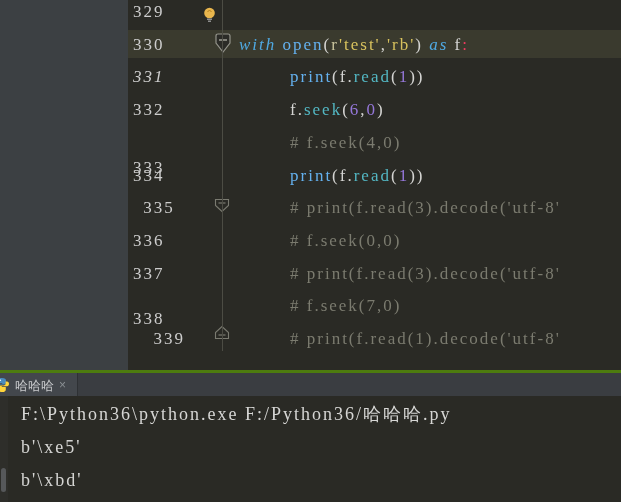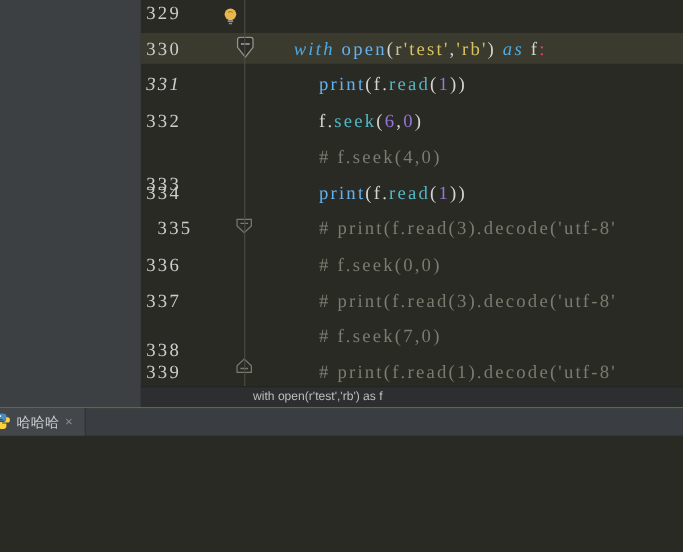--- a/index.html
+++ b/index.html
@@ -39,21 +39,21 @@
   .tk-pl{color:var(--pl);}
   .tk-colon{color:var(--colon);}
   .fold-marker{position:absolute;left:214px;}
   .bulb{position:absolute;left:202px;top:7px;}
   .context-strip{
     position:absolute;left:128px;top:351px;width:493px;height:19px;
     background:var(--tooltip_bg);border-top:1px solid #232323;box-sizing:border-box;
     font-family:"Liberation Sans", sans-serif;font-size:11px;color:var(--tooltip_text);
     line-height:18px;padding-left:102px;
   }
-  .tab-bar{position:absolute;left:0;top:370px;width:621px;height:26px;background:var(--tabbar_bg);border-top:1px solid #4d7c0f;box-sizing:border-box;}
+  .tab-bar{position:absolute;left:0;top:370px;width:621px;height:26px;background:var(--tabbar_bg);border-top:3px solid #4d7c0f;box-sizing:border-box;}
   .run-tab{
     position:absolute;left:0;top:0;width:78px;height:25px;background:var(--tab_bg);
     border-right:1px solid #2e3134;box-sizing:border-box;overflow:hidden;
   }
   .tab-label{
     position:absolute;left:15px;top:4px;font-family:"Liberation Sans", sans-serif;
     font-size:13px;color:var(--tab_text);
   }
   .tab-close{
     position:absolute;left:59px;top:5px;font-family:"Liberation Sans", sans-serif;
@@ -77,21 +77,21 @@
   <div id="editor-layer">
       <div class="lnum" style="top: 1px;">329</div>
       <div class="code-line" style="top: 1px;"></div>
       <div class="bulb"><svg width="15" height="18" viewBox="0 0 15 18">
           <circle cx="7.5" cy="6" r="5.3" fill="#e9b64d"></circle>
           <path d="M5 11.5 h5 v1.6 h-5 Z M6 13.6 h3 v1.4 h-3 Z" fill="#8d8d8d"></path>
           <path d="M5.5 4.5 q2-2 4 0" stroke="#b27d1e" stroke-width="1" fill="none"></path>
         </svg></div>
       <div class="caret-row"></div>
       <div class="lnum" style="top: 34px;">330</div>
-      <div class="code-line" style="top: 34px; margin-left: 28px;"><span class="tk-kw">with </span><span class="tk-fn">open</span><span class="tk-pl">(</span><span class="tk-strp">r</span><span class="tk-str">'test'</span><span class="tk-pl">,</span><span class="tk-str">'rb'</span><span class="tk-pl">) </span><span class="tk-kw">as </span><span class="tk-pl">f</span><span class="tk-colon">:</span></div>
+      <div class="code-line" style="top: 34px;"><span class="tk-kw">with </span><span class="tk-fn">open</span><span class="tk-pl">(</span><span class="tk-strp">r</span><span class="tk-str">'test'</span><span class="tk-pl">,</span><span class="tk-str">'rb'</span><span class="tk-pl">) </span><span class="tk-kw">as </span><span class="tk-pl">f</span><span class="tk-colon">:</span></div>
       <div class="fold-marker" style="top: 33px;"><svg width="18" height="21" viewBox="0 0 18 21">
           <path d="M2 3 q0-2 2-2 h10 q2 0 2 2 v7 L9 19 L2 10 Z" fill="#2b2b27" stroke="#93938a" stroke-width="1.2"></path>
           <line x1="5" y1="7" x2="13" y2="7" stroke="#a8a8a0" stroke-width="1.4"></line>
         </svg></div>
       <div class="lnum" style="top: 66px; font-style: italic;">331</div>
       <div class="code-line ind" style="top: 66px;"><span class="tk-fn">print</span><span class="tk-pl">(f.</span><span class="tk-mth">read</span><span class="tk-pl">(</span><span class="tk-num">1</span><span class="tk-pl">))</span></div>
       <div class="lnum" style="top: 99px;">332</div>
       <div class="code-line ind" style="top: 99px;"><span class="tk-pl">f.</span><span class="tk-mth">seek</span><span class="tk-pl">(</span><span class="tk-num">6</span><span class="tk-pl">,</span><span class="tk-num">0</span><span class="tk-pl">)</span></div>
       <div class="lnum" style="top: 122px; margin-top: 35px;">333</div>
       <div class="code-line ind" style="top: 132px;"><span class="tk-cm"># f.seek(4,0)</span></div>
@@ -102,41 +102,48 @@
       <div class="fold-marker" style="top: 198px;"><svg width="16" height="15" viewBox="0 0 16 15">
           <path d="M1.5 1.5 h13 v6 L8 13.5 L1.5 7.5 Z" fill="none" stroke="#7a7a70" stroke-width="1.1"></path>
           <line x1="4.5" y1="5" x2="11.5" y2="5" stroke="#7a7a70" stroke-width="1.2"></line>
         </svg></div>
       <div class="lnum" style="top: 230px;">336</div>
       <div class="code-line ind" style="top: 230px;"><span class="tk-cm"># f.seek(0,0)</span></div>
       <div class="lnum" style="top: 263px;">337</div>
       <div class="code-line ind" style="top: 263px;"><span class="tk-cm"># print(f.read(3).decode('utf-8'</span></div>
       <div class="lnum" style="top: 308px;">338</div>
       <div class="code-line ind" style="top: 295px;"><span class="tk-cm"># f.seek(7,0)</span></div>
-      <div class="lnum" style="top: 328px;">339</div>
+      <div class="lnum" style="top: 328px; text-align: right;">339</div>
       <div class="code-line ind" style="top: 328px;"><span class="tk-cm"># print(f.read(1).decode('utf-8'</span></div>
       <div class="fold-marker" style="top: 325px;"><svg width="16" height="15" viewBox="0 0 16 15">
           <path d="M1.5 13.5 h13 v-6 L8 1.5 L1.5 7.5 Z" fill="none" stroke="#7a7a70" stroke-width="1.1"></path>
           <line x1="4.5" y1="10" x2="11.5" y2="10" stroke="#7a7a70" stroke-width="1.2"></line>
         </svg></div>
     </div>
 
   <div class="gutter-separator"></div>
 
-  <div class="context-strip">
-    <span>with open(r'test','rb') as f</span>
-  </div>
 
   <div class="tab-bar">
     <div class="run-tab">
       <span class="py-icon">
         <svg width="16" height="16" viewBox="0 0 16 16">
           <path d="M8 1 C5 1 4.2 2.2 4.2 3.6 V6 H8.2 V6.8 H3 C1.6 6.8 1 7.8 1 9.2 C1 10.6 1.6 11.6 3 11.6 H4.4 V9.6 C4.4 8.2 5.6 7.4 7 7.4 H10.4 C11.6 7.4 12 6.6 12 5.6 V3.6 C12 2.2 11 1 8 1 Z" fill="#4b8bbe"></path>
           <path d="M8 15 C11 15 11.8 13.8 11.8 12.4 V10 H7.8 V9.2 H13 C14.4 9.2 15 8.2 15 6.8 C15 5.4 14.4 4.4 13 4.4 H11.6 V6.4 C11.6 7.8 10.4 8.6 9 8.6 H5.6 C4.4 8.6 4 9.4 4 10.4 V12.4 C4 13.8 5 15 8 15 Z" fill="#ffd43b"></path>
           <circle cx="6.3" cy="3.2" r="0.8" fill="#fff"></circle>
         </svg>
       </span>
       <span class="tab-label">哈哈哈</span>
       <span class="tab-close">×</span>
     </div>
   </div>
 
+  <div class="console">
+    <div class="console-scroll">
+      <div class="console-thumb"></div>
+    </div>
+    <div id="console-lines">
+        <div class="console-line" style="top: 6px;">F:\Python36\python.exe F:/Python36/哈哈哈.py</div>
+        <div class="console-line" style="top: 39px;">b'\xe5'</div>
+        <div class="console-line" style="top: 72px;">b'\xbd'</div>
+      </div>
+  </div>
 </div>
 
 </body></html>

